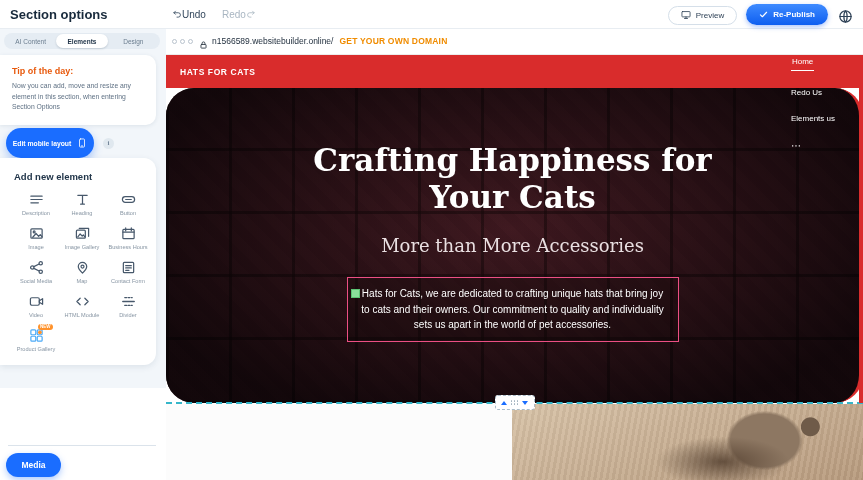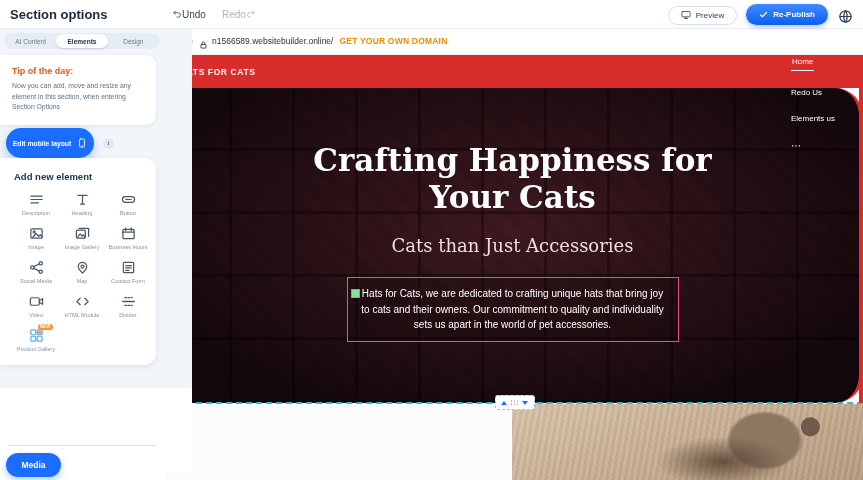--- a/index.html
+++ b/index.html
@@ -22,21 +22,21 @@
                  font-size:8px; cursor:pointer; }
   .btn-preview svg { width:10px; height:10px; }
   .btn-republish { height:21px; display:flex; align-items:center; gap:5px; padding:0 13px;
                    border:none; border-radius:11px; color:#fff; font-size:8px; font-weight:bold;
                    background:linear-gradient(180deg,#3e8bff,#0e5ef0); box-shadow:0 2px 5px rgba(20,90,240,.35); cursor:pointer; }
   .btn-republish svg { width:9px; height:9px; }
   .btn-globe { width:16px; height:16px; background:none; border:none; color:#2e4156; cursor:pointer; padding:0; }
   .btn-globe svg { width:15px; height:15px; }
 
   
-  .sidebar { position:absolute; top:28px; left:0; width:192px; bottom:8px; background:#f2f6fa; z-index:30;text-decoration:underline; }
+  .sidebar { position:absolute; top:28px; left:0; width:166px; bottom:8px; background:#f2f6fa; z-index:30;text-decoration:underline; }
   .sidebar-bottom-bg { position:absolute; top:360px; left:0; right:0; bottom:0; background:#fff; }
   .tabs { position:absolute; top:5px; left:4px; width:156px; height:16px; background:#e5ecf3;
           border-radius:9px; display:flex; padding:1px; }
   .tab { flex:1; border:none; background:transparent; border-radius:8px; font-size:6.5px;
          color:#6b7d8f; cursor:pointer; font-family:inherit; }
   .tab.active { background:#fff; color:#22364a; font-weight:bold; box-shadow:0 1px 2px rgba(30,50,70,.18); }
 
   .tip-card { position:absolute; top:27px; left:0; width:156px; height:70px; background:#fff;
               border-radius:0 10px 10px 0; box-shadow:0 1px 4px rgba(30,60,90,.10); padding:11px 12px; }
   .tip-title { font-size:9px; font-weight:bold; color:#e8590c; }
@@ -371,21 +371,21 @@
               <span>Elements us</span>
             </span>
           <span class="nav-item nav-more">
               <span>⋯</span>
             </span>
         </nav>
       </div>
 
       <div class="hero">
         <div class="hero-heading">Crafting Happiness for Your Cats</div>
-        <div class="hero-sub">Cats than Just Accessories</div>
+        <div class="hero-sub">More than More Accessories</div>
         <div class="hero-textbox">
           <span class="green-handle"></span>
           <span>Hats for Cats, we are dedicated to crafting unique hats that bring joy to cats and their owners. Our commitment to quality and individuality sets us apart in the world of pet accessories.</span>
         </div>
       </div>
 
       <div class="section-line"></div>
       <div class="section-pill">
         <span class="arr up"></span>
         <span class="pill-dots">

